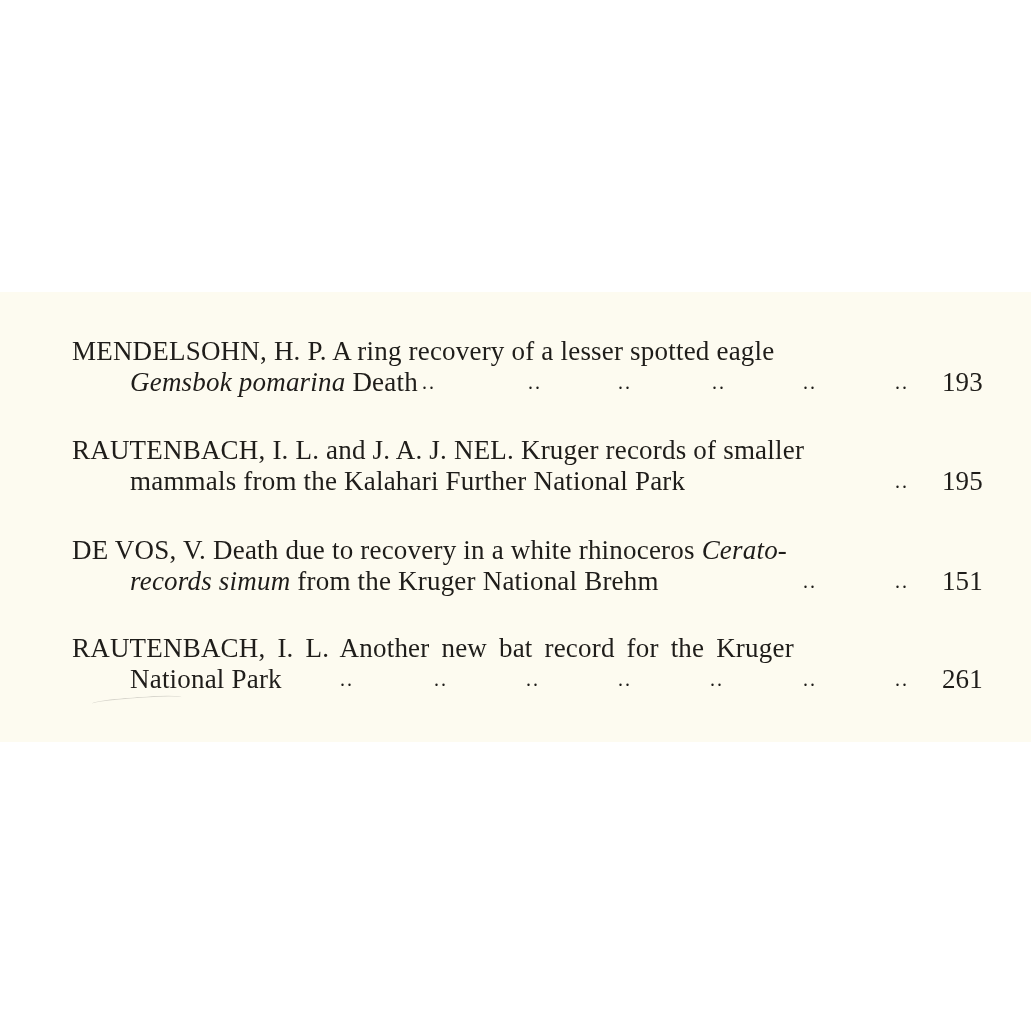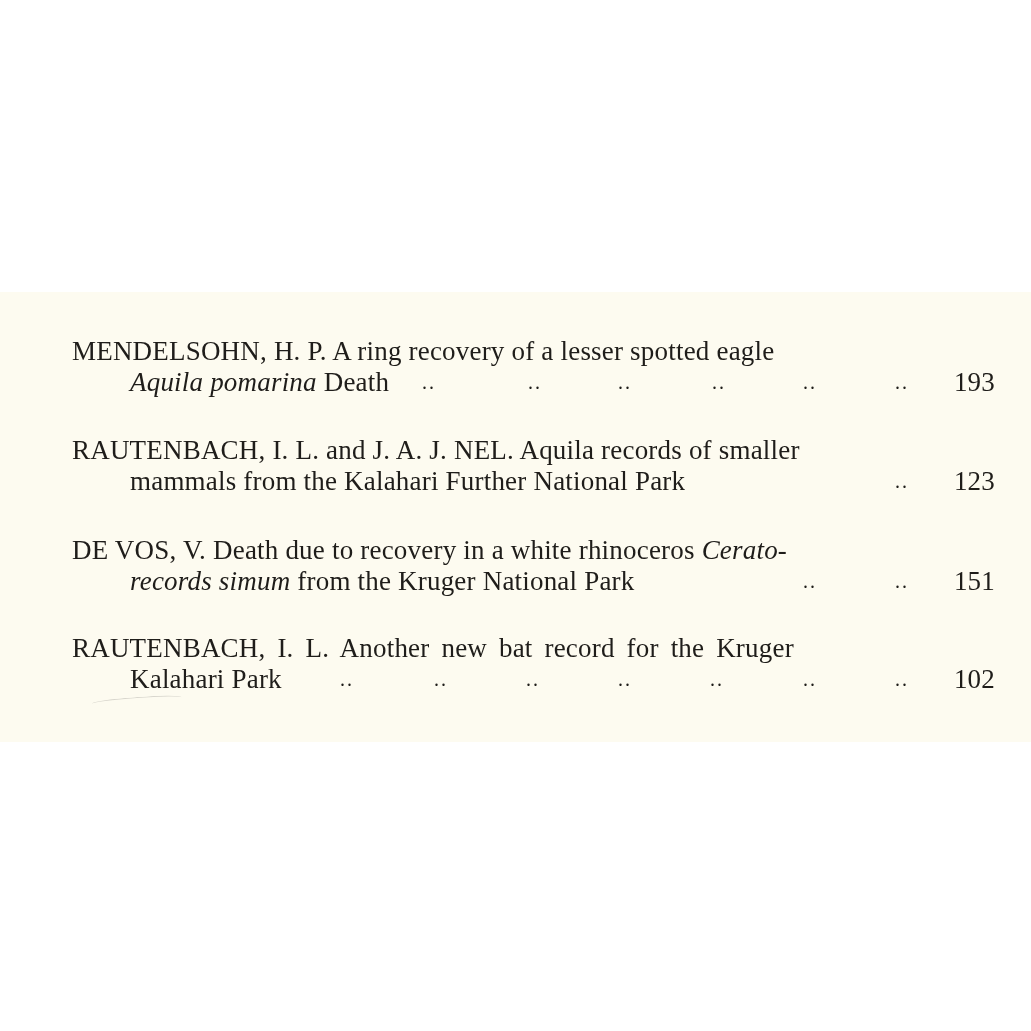--- a/index.html
+++ b/index.html
@@ -31,21 +31,21 @@
       position: absolute;
       white-space: nowrap;
       height: 30px;
       line-height: 30px;
     }
     .line1 { left: 72px; top: 0; text-align: center; }
     .line2 { left: 130px; top: 31px; }
     .page-num {
       position: absolute;
       top: 31px;
-      right: 36px;
+      right: 48px;
       height: 30px;
       line-height: 30px;
     }
     .leaders {
       position: absolute;
       top: 31px;
       height: 30px;
       line-height: 30px;
     }
     .dot {
@@ -70,73 +70,73 @@
 </head>
 <body>
 
 <div class="page">
 
   <div class="entry" style="top:44px;">
     <div class="line line1">
       <span>MENDELSOHN, H. P.</span><span> A ring recovery of a lesser spotted eagle</span>
     </div>
     <div class="line line2">
-      <em>Aquila pomarina</em><span> Death</span>
+      <em>Gemsbok pomarina</em><span> Death</span>
     </div>
     <div class="leaders" style="left:0;width:1031px;">
       <span class="dot" style="left:422px;">..</span>
       <span class="dot" style="left:528px;">..</span>
       <span class="dot" style="left:618px;">..</span>
       <span class="dot" style="left:712px;">..</span>
       <span class="dot" style="left:803px;">..</span>
       <span class="dot" style="left:895px;">..</span>
     </div>
     <div class="page-num">193</div>
   </div>
 
   <div class="entry" style="top:143px;">
     <div class="line line1">
-      <span>RAUTENBACH, I. L. and J. A. J. NEL.</span><span> Aquila records of smaller</span>
+      <span>RAUTENBACH, I. L. and J. A. J. NEL.</span><span> Kruger records of smaller</span>
     </div>
     <div class="line line2">
       <span>mammals from the Kalahari Further National Park</span>
     </div>
     <div class="leaders" style="left:0;width:1031px;">
       <span class="dot" style="left:895px;">..</span>
     </div>
-    <div class="page-num">123</div>
+    <div class="page-num">195</div>
   </div>
 
   <div class="entry" style="top:243px;">
     <div class="line line1">
       <span>DE VOS, V.</span><span> Death due to recovery in a white rhinoceros </span><em>Cerato-</em>
     </div>
     <div class="line line2">
-      <em>records simum</em><span> from the Kruger National Park</span>
+      <em>records simum</em><span> from the Kruger National Brehm</span>
     </div>
     <div class="leaders" style="left:0;width:1031px;">
       <span class="dot" style="left:803px;">..</span>
       <span class="dot" style="left:895px;">..</span>
     </div>
     <div class="page-num">151</div>
   </div>
 
   <div class="entry" style="top:341px;">
     <div class="line line1" style="word-spacing:5px;">
       <span>RAUTENBACH, I. L.</span><span> Another new bat record for the Kruger</span>
     </div>
     <div class="line line2">
-      <span>Kalahari Park</span>
+      <span>National Park</span>
     </div>
     <div class="leaders" style="left:0;width:1031px;">
       <span class="dot" style="left:340px;">..</span>
       <span class="dot" style="left:434px;">..</span>
       <span class="dot" style="left:526px;">..</span>
       <span class="dot" style="left:618px;">..</span>
       <span class="dot" style="left:710px;">..</span>
       <span class="dot" style="left:803px;">..</span>
       <span class="dot" style="left:895px;">..</span>
     </div>
-    <div class="page-num">102</div>
+    <div class="page-num">261</div>
   </div>
 
   <div class="smudge"></div>
 </div>
 
 </body></html>

